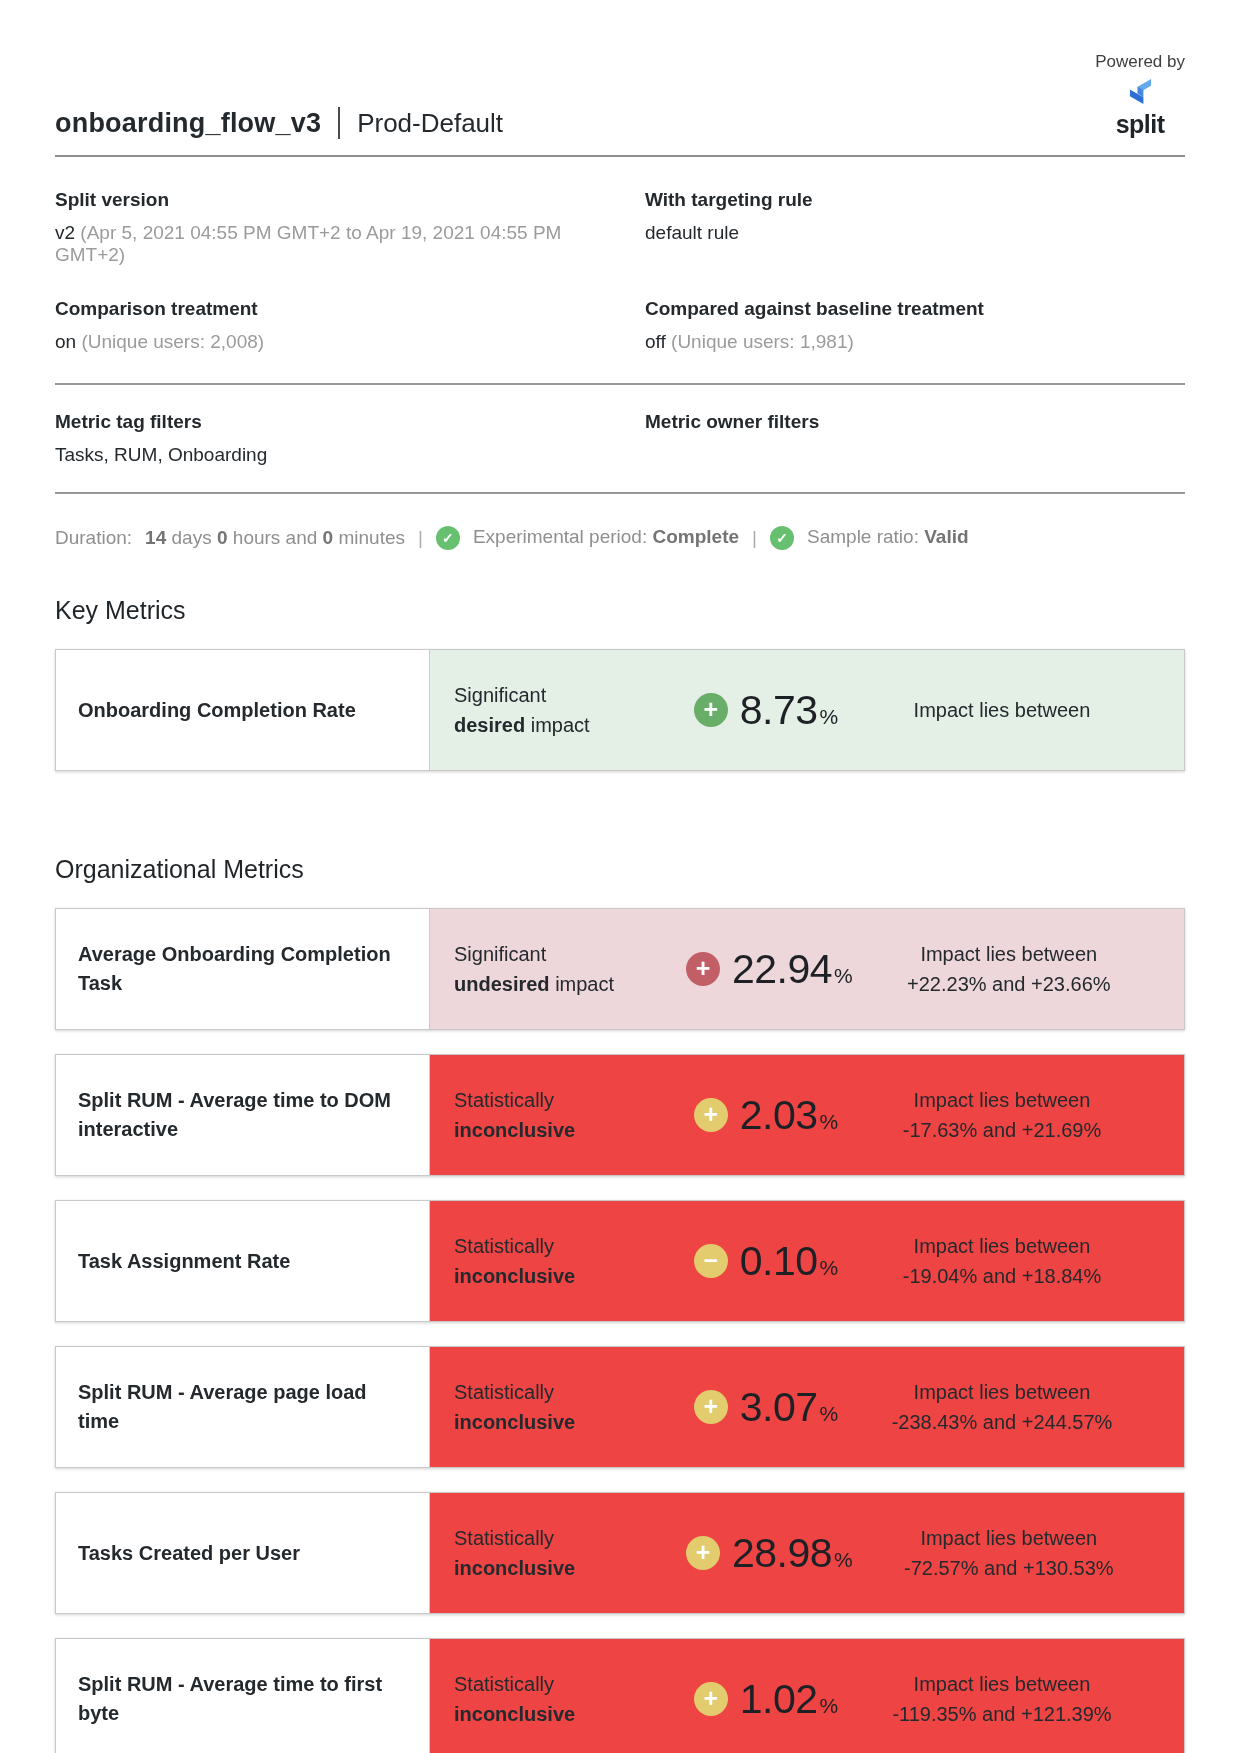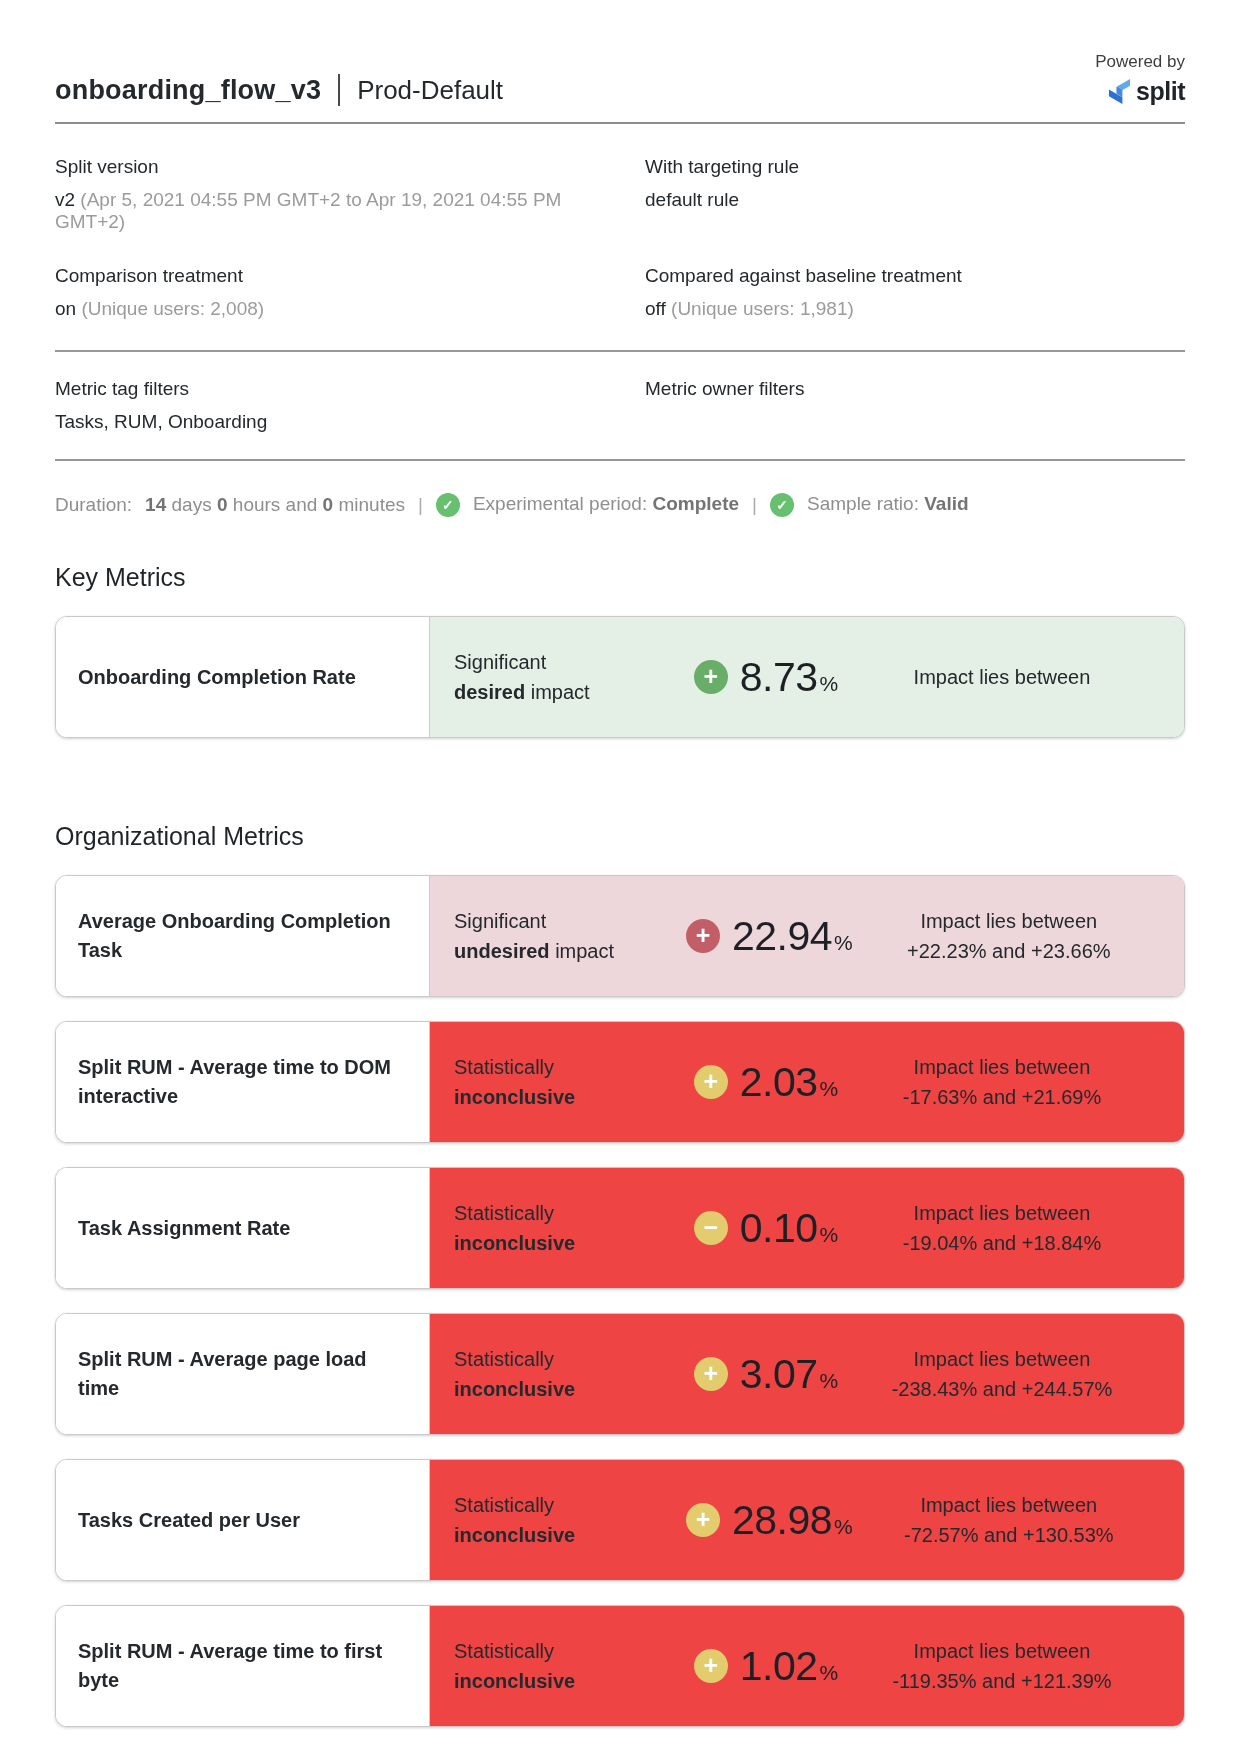--- a/index.html
+++ b/index.html
@@ -24,33 +24,33 @@
     padding-top: 52px;
     padding-bottom: 16px;
     border-bottom: 2px solid #8d8d8d;
   }
   .title-row { display: flex; align-items: center; gap: 17px; }
   .exp-name { font-size: 27px; font-weight: 600; letter-spacing: .2px; }
   .title-sep { width: 2px; height: 32px; background: #4a4a4a; }
   .env-name { font-size: 26px; font-weight: 400; }
   .powered { text-align: right; }
   .powered-label { font-size: 17px; color: #3e3e3e; margin-bottom: 5px; }
-  .brand-row { display: flex; align-items: center; justify-content: flex-end; gap: 4px; }
+  .brand-row { display: flex; align-items: center; justify-content: flex-end; gap: 4px; flex-direction: column; }
   .brand-name { font-size: 25px; font-weight: 700; color: #1f2428; letter-spacing: -0.5px; }
 
   
   .meta-grid {
     display: grid;
     grid-template-columns: 1fr 1fr;
     column-gap: 50px;
     padding-bottom: 30px;
     border-bottom: 2px solid #979797;
   }
   .meta-item { margin-top: 32px; }
-  .meta-label { font-size: 19px; font-weight: 400; }
+  .meta-label { font-size: 19px; font-weight: 700; }
   .meta-value { font-size: 19px; margin-top: 11px; min-height: 22px; }
   .muted { color: #9b9b9b; }
 
   
   .status-line {
     display: flex;
     align-items: center;
     gap: 13px;
     margin-top: 32px;
     color: #8f8f8f;
@@ -75,21 +75,21 @@
   }
   .h-key { margin-top: 46px; }
   .h-org { margin-top: 84px; }
 
   
   .card {
     display: flex;
     margin-top: 24px;
     min-height: 122px;
     border: 1px solid #c9c9c9;
-    border-radius: 12px;
+    border-radius: 0;
     box-shadow: 0 1px 3px rgba(0,0,0,.18);
     background: #ffffff;
     overflow: hidden;
   }
   .card-name {
     flex: 0 0 374px;
     display: flex;
     align-items: center;
     padding: 10px 22px;
     font-size: 20px;

